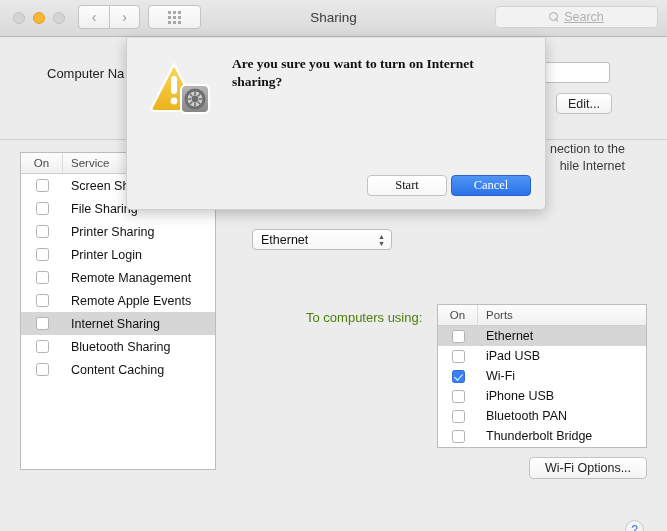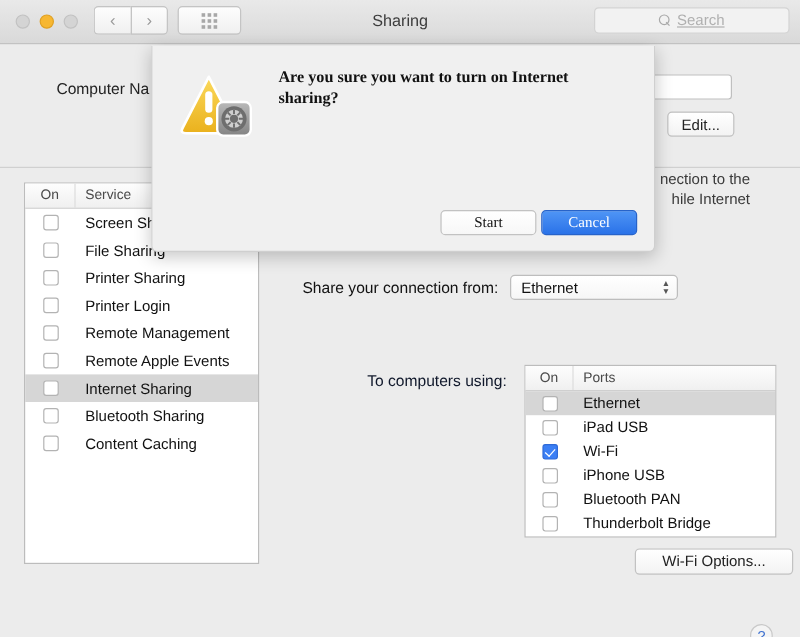--- a/index.html
+++ b/index.html
@@ -169,21 +169,21 @@
     position: relative;
   }
   .popup .chev {
     position: absolute; right: 6px; top: 50%; transform: translateY(-50%);
     display: flex; flex-direction: column; gap: 2px; color: #555;
   }
   .popup .chev span { font-size: 7px; line-height: 5px; }
 
   .tocomp-label {
     position: absolute; left: 306px; top: 273px;
-    font-size: 13px; color: #0f172a;
+    font-size: 13px; color: #4d7c0f;
   }
 
   .ports {
     position: absolute; left: 437px; top: 267px;
     width: 210px; height: 144px;
     background: #ffffff; border: 1px solid #bcbcbc;
   }
   .ports-head {
     height: 21px; display: flex;
     background: linear-gradient(to bottom, #fdfdfd, #f0f0f0);
@@ -198,21 +198,21 @@
   .port-row {
     height: 20px; display: flex; align-items: center;
     font-size: 12.5px; color: #111;
   }
   .port-row.selected { background: #d6d6d6; }
   .port-row .cb-cell { width: 40px; display: flex; justify-content: center; }
   .port-row .name { padding-left: 8px; }
 
   .wifi-opts {
     position: absolute; left: 529px; top: 420px;
-    width: 132px; height: 22px;
+    width: 118px; height: 22px;
     background: linear-gradient(to bottom, #ffffff, #f3f3f3);
     border: 1px solid #c2c2c2; border-radius: 4px;
     font-size: 12.5px; color: #222;
     display: flex; align-items: center; justify-content: center;
   }
 
   .help-btn {
     position: absolute; left: 625px; top: 483px;
     width: 19px; height: 19px; border-radius: 50%;
     background: #f4f4f4; border: 1px solid #c9c9c9;
@@ -374,21 +374,20 @@
       </div>
     </div>
 
     <div class="detail-desc">
       <div style="text-align:right; padding-right:21px;">nection to the</div>
       <div style="text-align:right; padding-right:21px;">hile Internet</div>
       <div>Sharing is turned on.</div>
     </div>
 
     <div class="row-share">
-      <span class="lbl">Share your connection from:</span>
       <span class="popup">
         <span>Ethernet</span>
         <span class="chev">
             <span>▲</span>
             <span>▼</span>
           </span>
       </span>
     </div>
 
     <div class="tocomp-label">To computers using:</div>

